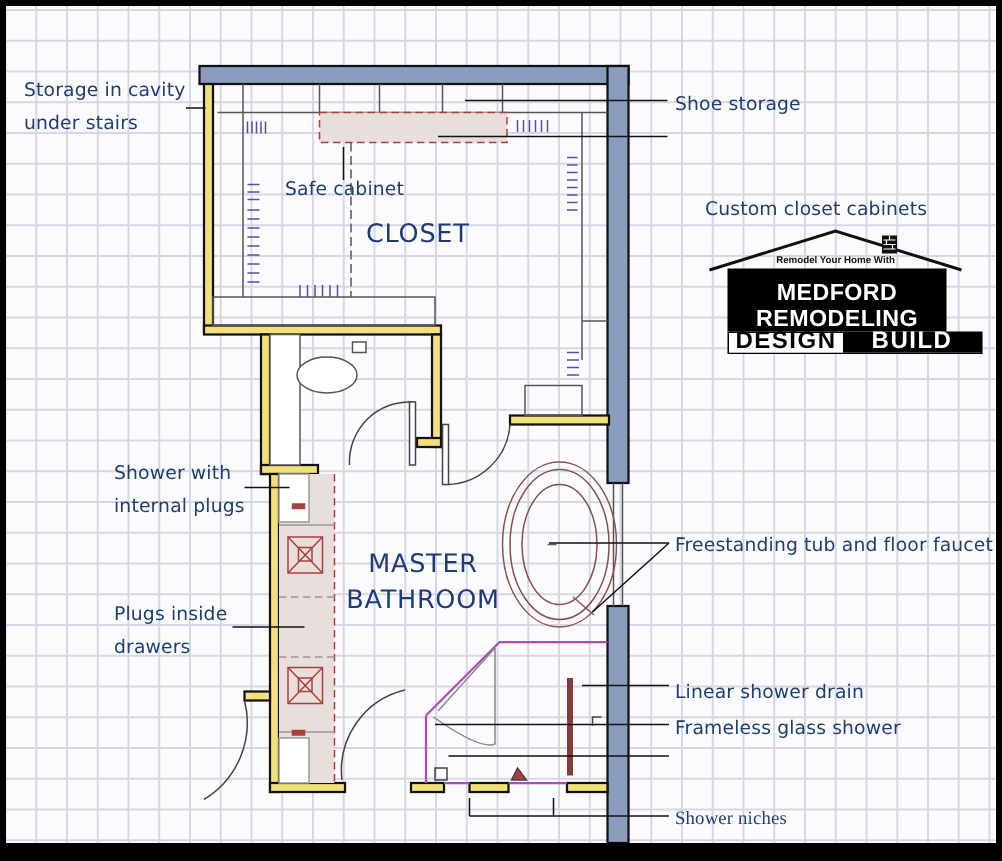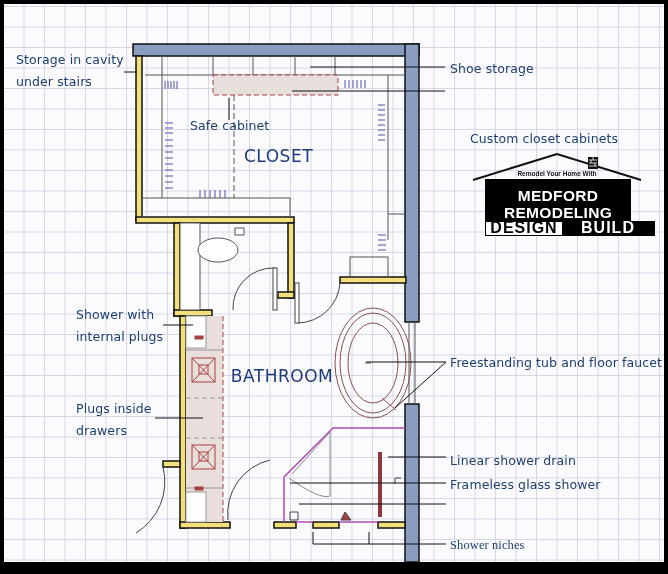--- a/index.html
+++ b/index.html
@@ -163,20 +163,21 @@
 
   <div class="lbl" style="left:446px;top:54px;">Shoe storage</div>
   <div class="lbl" style="left:466px;top:79px;margin-top:45px;">Custom closet cabinets</div>
   <div class="lbl" style="left:446px;top:348px;">Freestanding tub and floor faucet</div>
   <div class="lbl" style="left:446px;top:446px;">Linear shower drain</div>
   <div class="lbl" style="left:446px;top:470px;">Frameless glass shower</div>
   <div class="lbl" style="left:446px;top:530px;font-family:Liberation Serif, serif;">Shower niches</div>
 
   <div class="room" style="left:240px;top:140px;">CLOSET</div>
   <div class="room" style="left:222px;top:360px;width:112px;">
+    <div>MASTER</div>
     <div>BATHROOM</div>
   </div>
 
   <div class="logo">
     <svg width="172" height="30" style="position:absolute;left:0;top:0;">
       <path d="M2 28 L86 2 L170 28" fill="none" stroke="#111" stroke-width="2"></path>
       <rect x="117" y="5" width="10" height="12" fill="#111"></rect>
       <path d="M118 8 h8 M118 11 h8 M118 14 h8 M122 5 v3 M120 8 v3 M124 11 v3" stroke="#fff" stroke-width="0.8"></path>
     </svg>
     <div class="tag">Remodel Your Home With</div>

